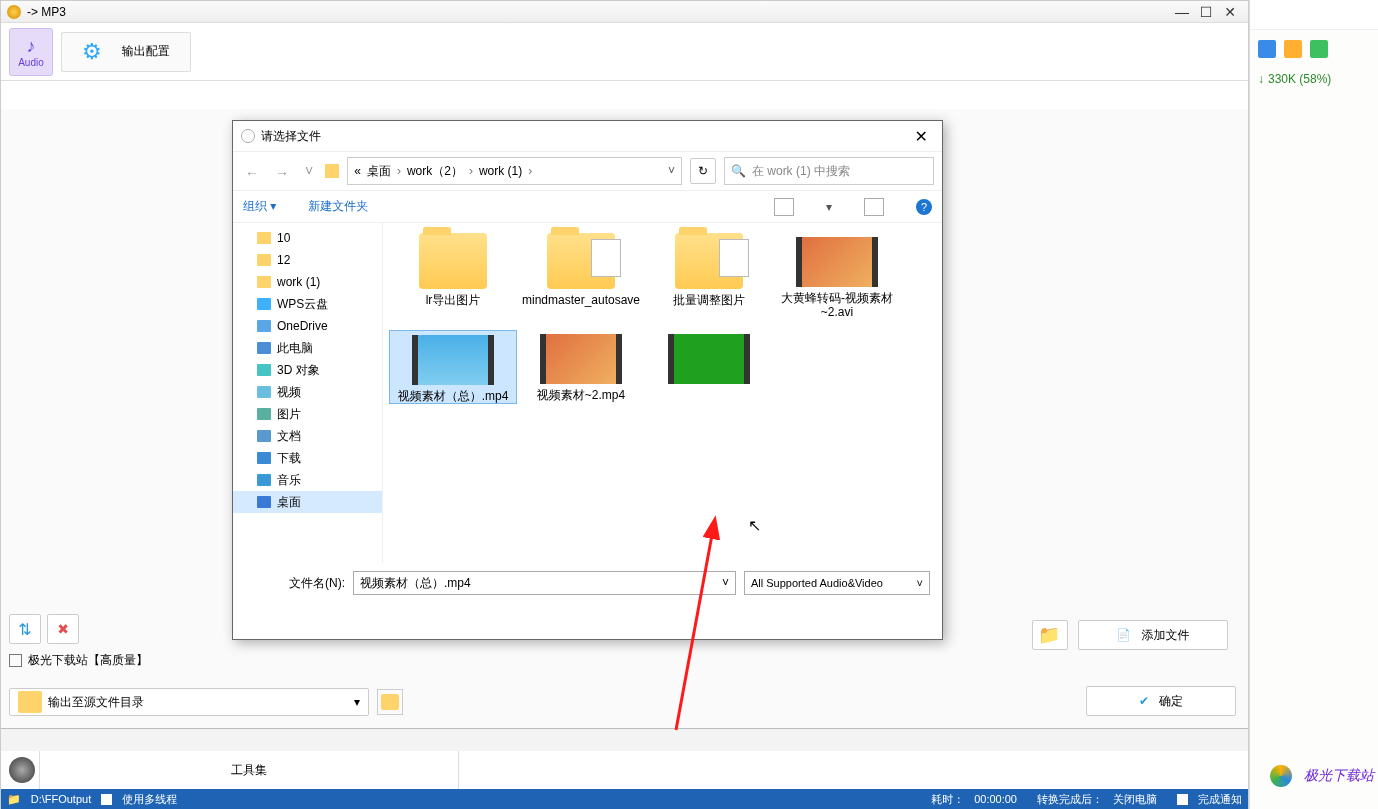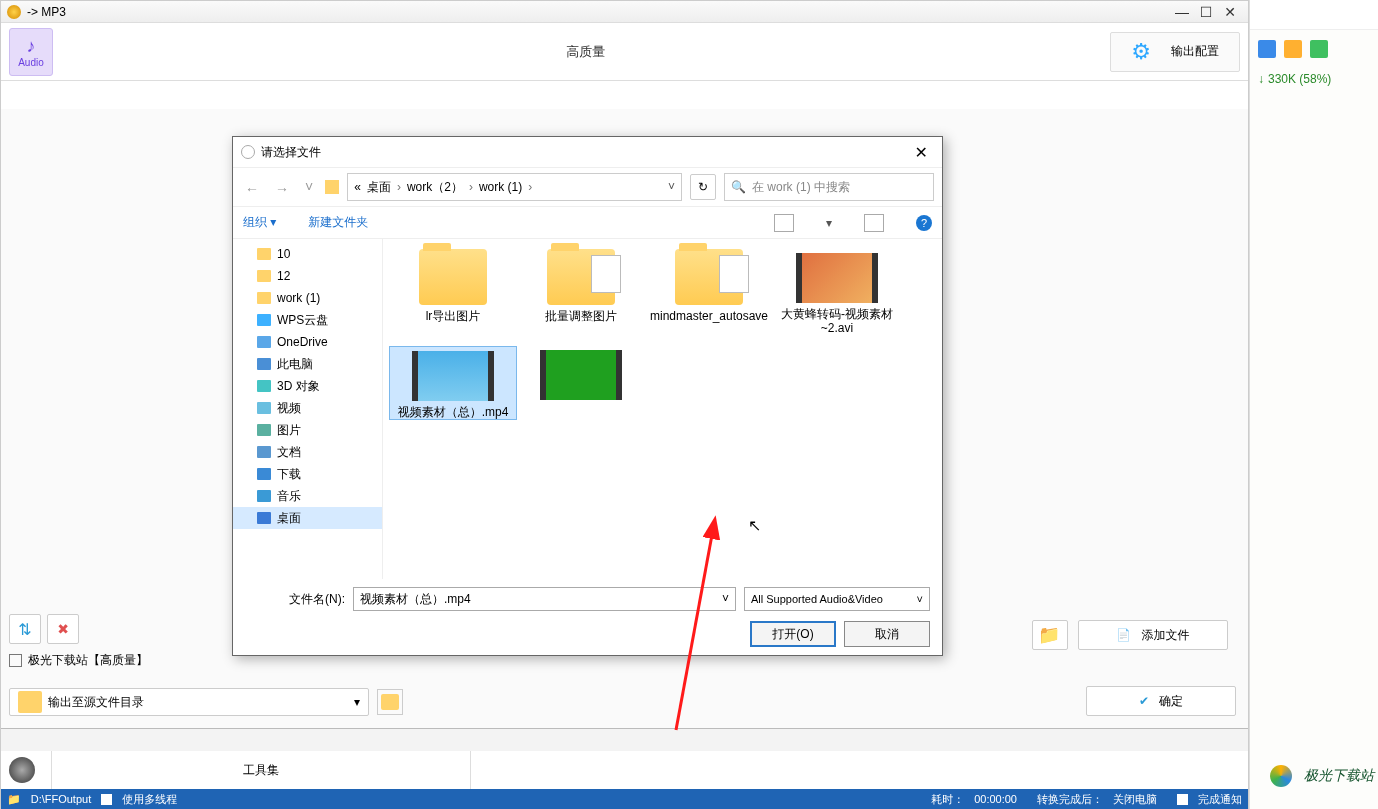--- a/index.html
+++ b/index.html
@@ -32,36 +32,36 @@
 .combo { border: 1px solid #ccc; background: #fff; height: 28px; display: flex; align-items: center; padding: 0 8px; gap: 4px; border-radius: 2px; width: 360px; justify-content: space-between; }
 .folder-icon { width: 24px; height: 22px; background: #ffd36b; border-radius: 2px; }
 .big-btn { position: absolute; right: 12px; height: 30px; border: 1px solid #ccc; background: #fff; display: flex; align-items: center; justify-content: center; gap: 10px; width: 150px; border-radius: 2px; }
 .ok-btn { top: 78px; }
 .add-btn { top: 6px; }
 .icon-add { position: absolute; right: 172px; top: 6px; width: 36px; height: 30px; border: 1px solid #ccc; background: #fff; display: flex; align-items: center; justify-content: center; border-radius: 2px; }
 
 
 .tray { position: absolute; left: 0; right: 0; bottom: 0; height: 80px; background: #fff; border-top: 1px solid #bbb; }
 .tray-top { height: 22px; background: #f3f3f3; }
-.tray-mid { height: 38px; display: flex; align-items: center; padding: 0 8px; gap: 16px; }
+.tray-mid { height: 38px; display: flex; align-items: center; padding: 0 8px; gap: 4px; }
 .tray-mid .target { width: 26px; height: 26px; background: radial-gradient(#aaa,#333); border-radius: 50%; }
 .tray-mid .tools { flex: 0 0 420px; text-align: center; border-left: 1px solid #ddd; border-right: 1px solid #ddd; height: 100%; display: flex; align-items: center; justify-content: center; }
 .tray-bot { height: 20px; background: #1f64b4; color: #fff; font-size: 11px; display: flex; align-items: center; padding: 0 6px; gap: 10px; }
 .tray-bot .spacer { flex: 1; }
 .tray-bot .tiny-chk { width: 11px; height: 11px; background: #fff; }
 
 
 .right-strip { position: absolute; left: 1249px; top: 0; width: 129px; height: 809px; background: #fdfdfb; border-left: 1px solid #ddd; }
 .right-strip .r1 { height: 30px; background: #fff; border-bottom: 1px solid #eee; }
 .right-strip .r-icons { padding: 10px 8px; display: flex; gap: 8px; align-items: center; }
 .sq { width: 18px; height: 18px; border-radius: 2px; }
 .right-strip .r-dl { padding: 4px 8px; display: flex; align-items: center; gap: 4px; color: #2a8a2a; font-size: 12px; }
 
 
-.dialog { position: absolute; left: 232px; top: 136px; width: 711px; height: 520px; background: #fff; border: 1px solid #666; box-shadow: 3px 3px 12px rgba(0,0,0,.3); }
+.dialog { position: absolute; left: 232px; top: 120px; width: 711px; height: 520px; background: #fff; border: 1px solid #666; box-shadow: 3px 3px 12px rgba(0,0,0,.3); }
 .dlg-title { height: 30px; display: flex; align-items: center; padding: 0 8px; }
 .dlg-title .ico { width: 14px; height: 14px; border: 1px solid #aaa; border-radius: 50%; margin-right: 6px; }
 .dlg-title .spacer { flex: 1; }
 .dlg-close { font-size: 16px; padding: 0 6px; cursor: pointer; }
 .dlg-nav { height: 40px; border-top: 1px solid #eee; border-bottom: 1px solid #eee; display: flex; align-items: center; padding: 0 8px; gap: 8px; }
 .nav-arrow { color: #999; font-size: 14px; padding: 0 4px; }
 .upf { width: 14px; height: 14px; background: #ffd36b; }
 .crumb-box { flex: 1; border: 1px solid #ccc; height: 28px; display: flex; align-items: center; padding: 0 6px; gap: 6px; }
 .crumb-box .sep { color: #777; }
 .crumb-box .vbtn { margin-left: auto; color: #555; }
@@ -104,41 +104,40 @@
 .fn-input { flex: 1; border: 1px solid #aaa; height: 24px; display: flex; align-items: center; justify-content: space-between; padding: 0 6px; }
 .filter { width: 186px; border: 1px solid #aaa; height: 24px; display: flex; align-items: center; padding: 0 6px; font-size: 11px; justify-content: space-between; }
 .foot-row2 { display: flex; justify-content: flex-end; gap: 8px; }
 .dlg-btn { width: 86px; height: 26px; border: 1px solid #888; background: #f4f4f4; display: flex; align-items: center; justify-content: center; font-size: 12px; }
 .dlg-btn.primary { border: 2px solid #2a78c8; }
 
 
 .red-arrow { position: absolute; left: 656px; top: 510px; width: 80px; height: 230px; pointer-events: none; }
 .cursor-ov { position: absolute; left: 748px; top: 516px; font-size: 16px; color: #000; pointer-events: none; }
 
-.watermark { position: absolute; right: 4px; bottom: 22px; color: #14532d; font-size: 14px; font-style: italic; display: flex; align-items: center; gap: 12px; }
+.watermark { position: absolute; right: 4px; bottom: 22px; color: #6d28d9; font-size: 14px; font-style: italic; display: flex; align-items: center; gap: 12px; }
 .watermark .wm-ico { width: 22px; height: 22px; border-radius: 50%; background: conic-gradient(#ffb100,#2a88e0,#3fb24c,#ffb100); }
 </style>
 </head>
 <body>
 
 <div class="app-window">
   <div class="app-titlebar">
     <div class="tb-icon"></div>
     <span>-&gt; MP3</span>
     <div class="spacer"></div>
     <div class="win-btn">—</div>
     <div class="win-btn">☐</div>
     <div class="win-btn">✕</div>
   </div>
   <div class="app-toolbar">
     <div class="audio-tile">
       <span class="note">♪</span>
       <span class="lbl">Audio</span>
     </div>
-    <div class="toolbar-center">高质量</div>
     <div class="output-config">
       <span class="gear">⚙</span>
       <span>输出配置</span>
     </div>
   </div>
 
   <div class="app-body">
     <div class="footer-controls">
       <div class="row-b1">
         <div class="icon-btn">
@@ -309,61 +308,57 @@
       </div>
     <div class="file-grid" id="fgrid">
         <div class="file-item">
           <div class="folder-thumb"></div>
           <div class="file-name">lr导出图片</div>
         </div>
         <div class="file-item">
           <div class="folder-thumb">
             <div class="sheet"></div>
           </div>
-          <div class="file-name">批量调整图片</div>
+          <div class="file-name">mindmaster_autosave</div>
         </div>
         <div class="file-item">
           <div class="folder-thumb">
             <div class="sheet"></div>
           </div>
-          <div class="file-name">mindmaster_autosave</div>
+          <div class="file-name">批量调整图片</div>
         </div>
         <div class="file-item">
           <div class="video-thumb vt1"></div>
           <div class="file-name">大黄蜂转码-视频素材~2.avi</div>
         </div>
         <div class="file-item sel">
           <div class="video-thumb vt3"></div>
           <div class="file-name">视频素材（总）.mp4</div>
+        </div>
+        <div class="file-item">
+          <div class="video-thumb vt1"></div>
+          <div class="file-name">视频素材~2.mp4</div>
         </div>
         <div class="file-item">
           <div class="video-thumb vt4"></div>
           <div class="file-name"></div>
         </div>
       </div>
   </div>
   <div class="dlg-foot">
     <div class="foot-row1">
       <div class="fn-label">文件名(N):</div>
       <div class="fn-input">
         <span>视频素材（总）.mp4</span>
         <span>˅</span>
       </div>
       <div class="filter">
         <span>All Supported Audio&amp;Video</span>
         <span>˅</span>
       </div>
-    </div>
-    <div class="foot-row2">
-      <div class="dlg-btn primary">
-          <span>打开(O)</span>
-        </div>
-      <div class="dlg-btn">
-          <span>取消</span>
-        </div>
     </div>
   </div>
 </div>
 
 <svg class="red-arrow" viewBox="0 0 80 230">
   <defs>
       <marker id="ah" markerWidth="10" markerHeight="10" refX="5" refY="3" orient="auto">
         <path d="M0,0 L8,3 L0,6 Z" fill="#ff1a1a"></path>
       </marker>
     </defs>

